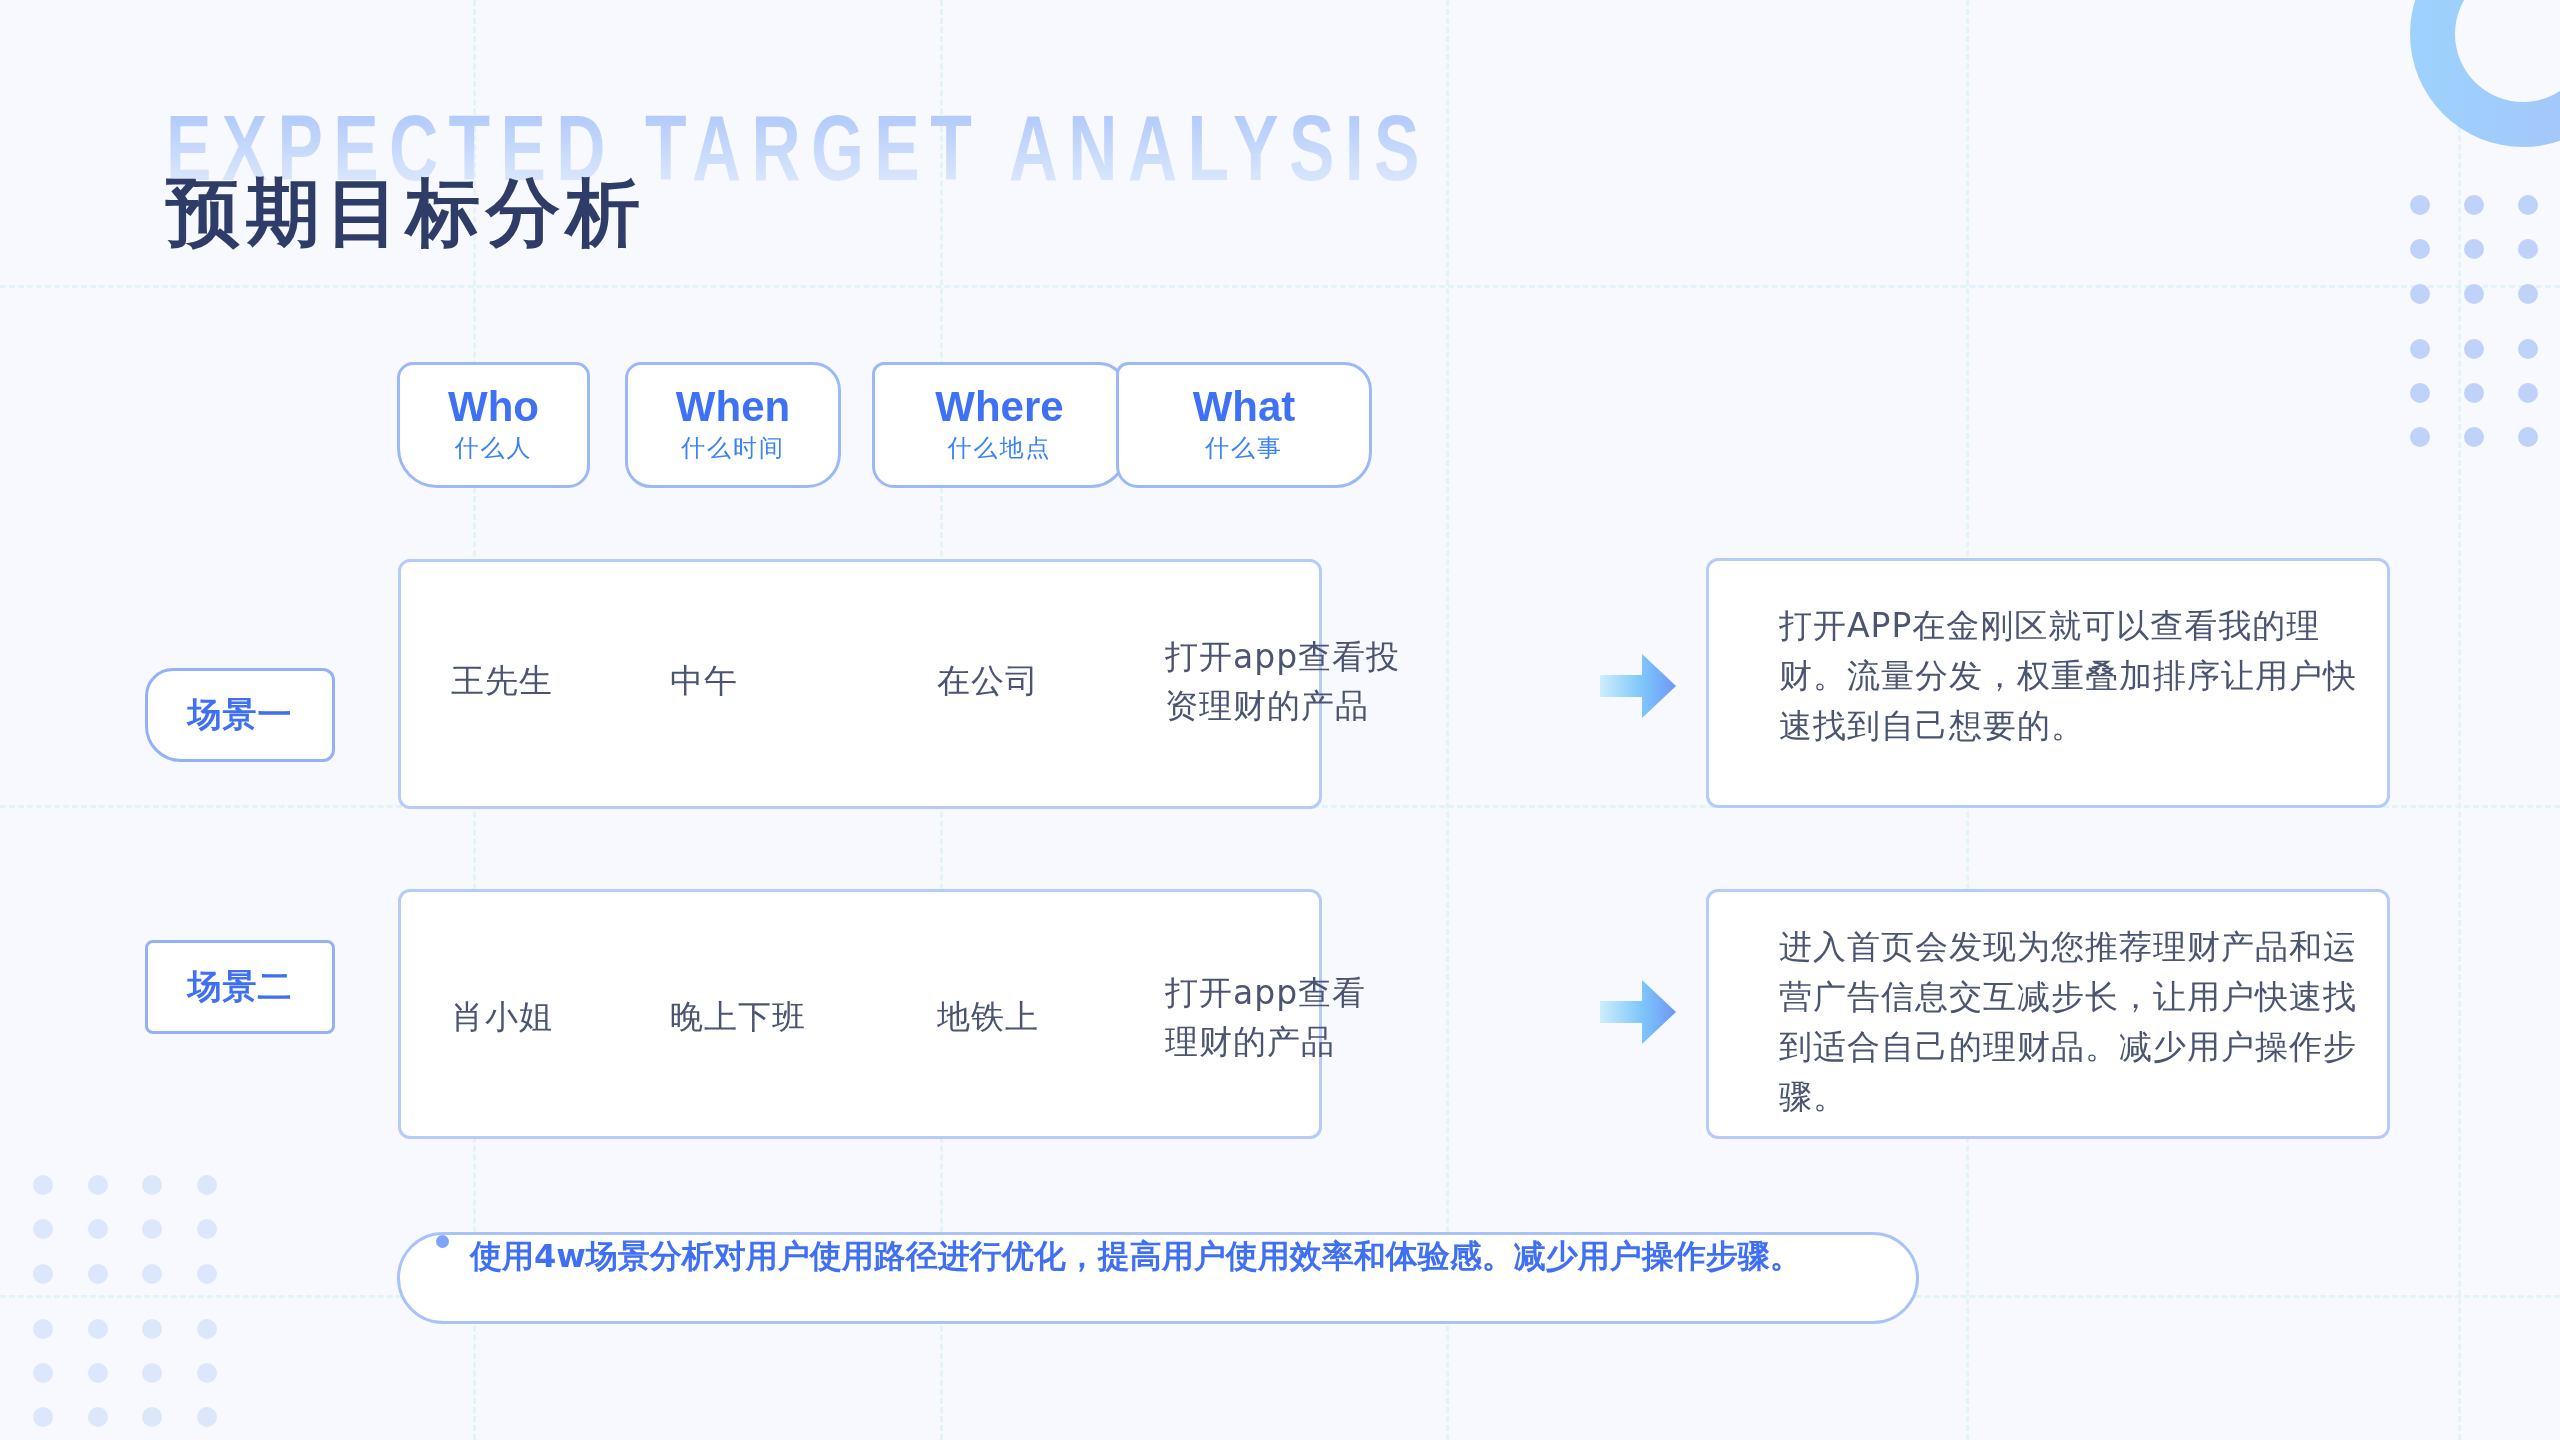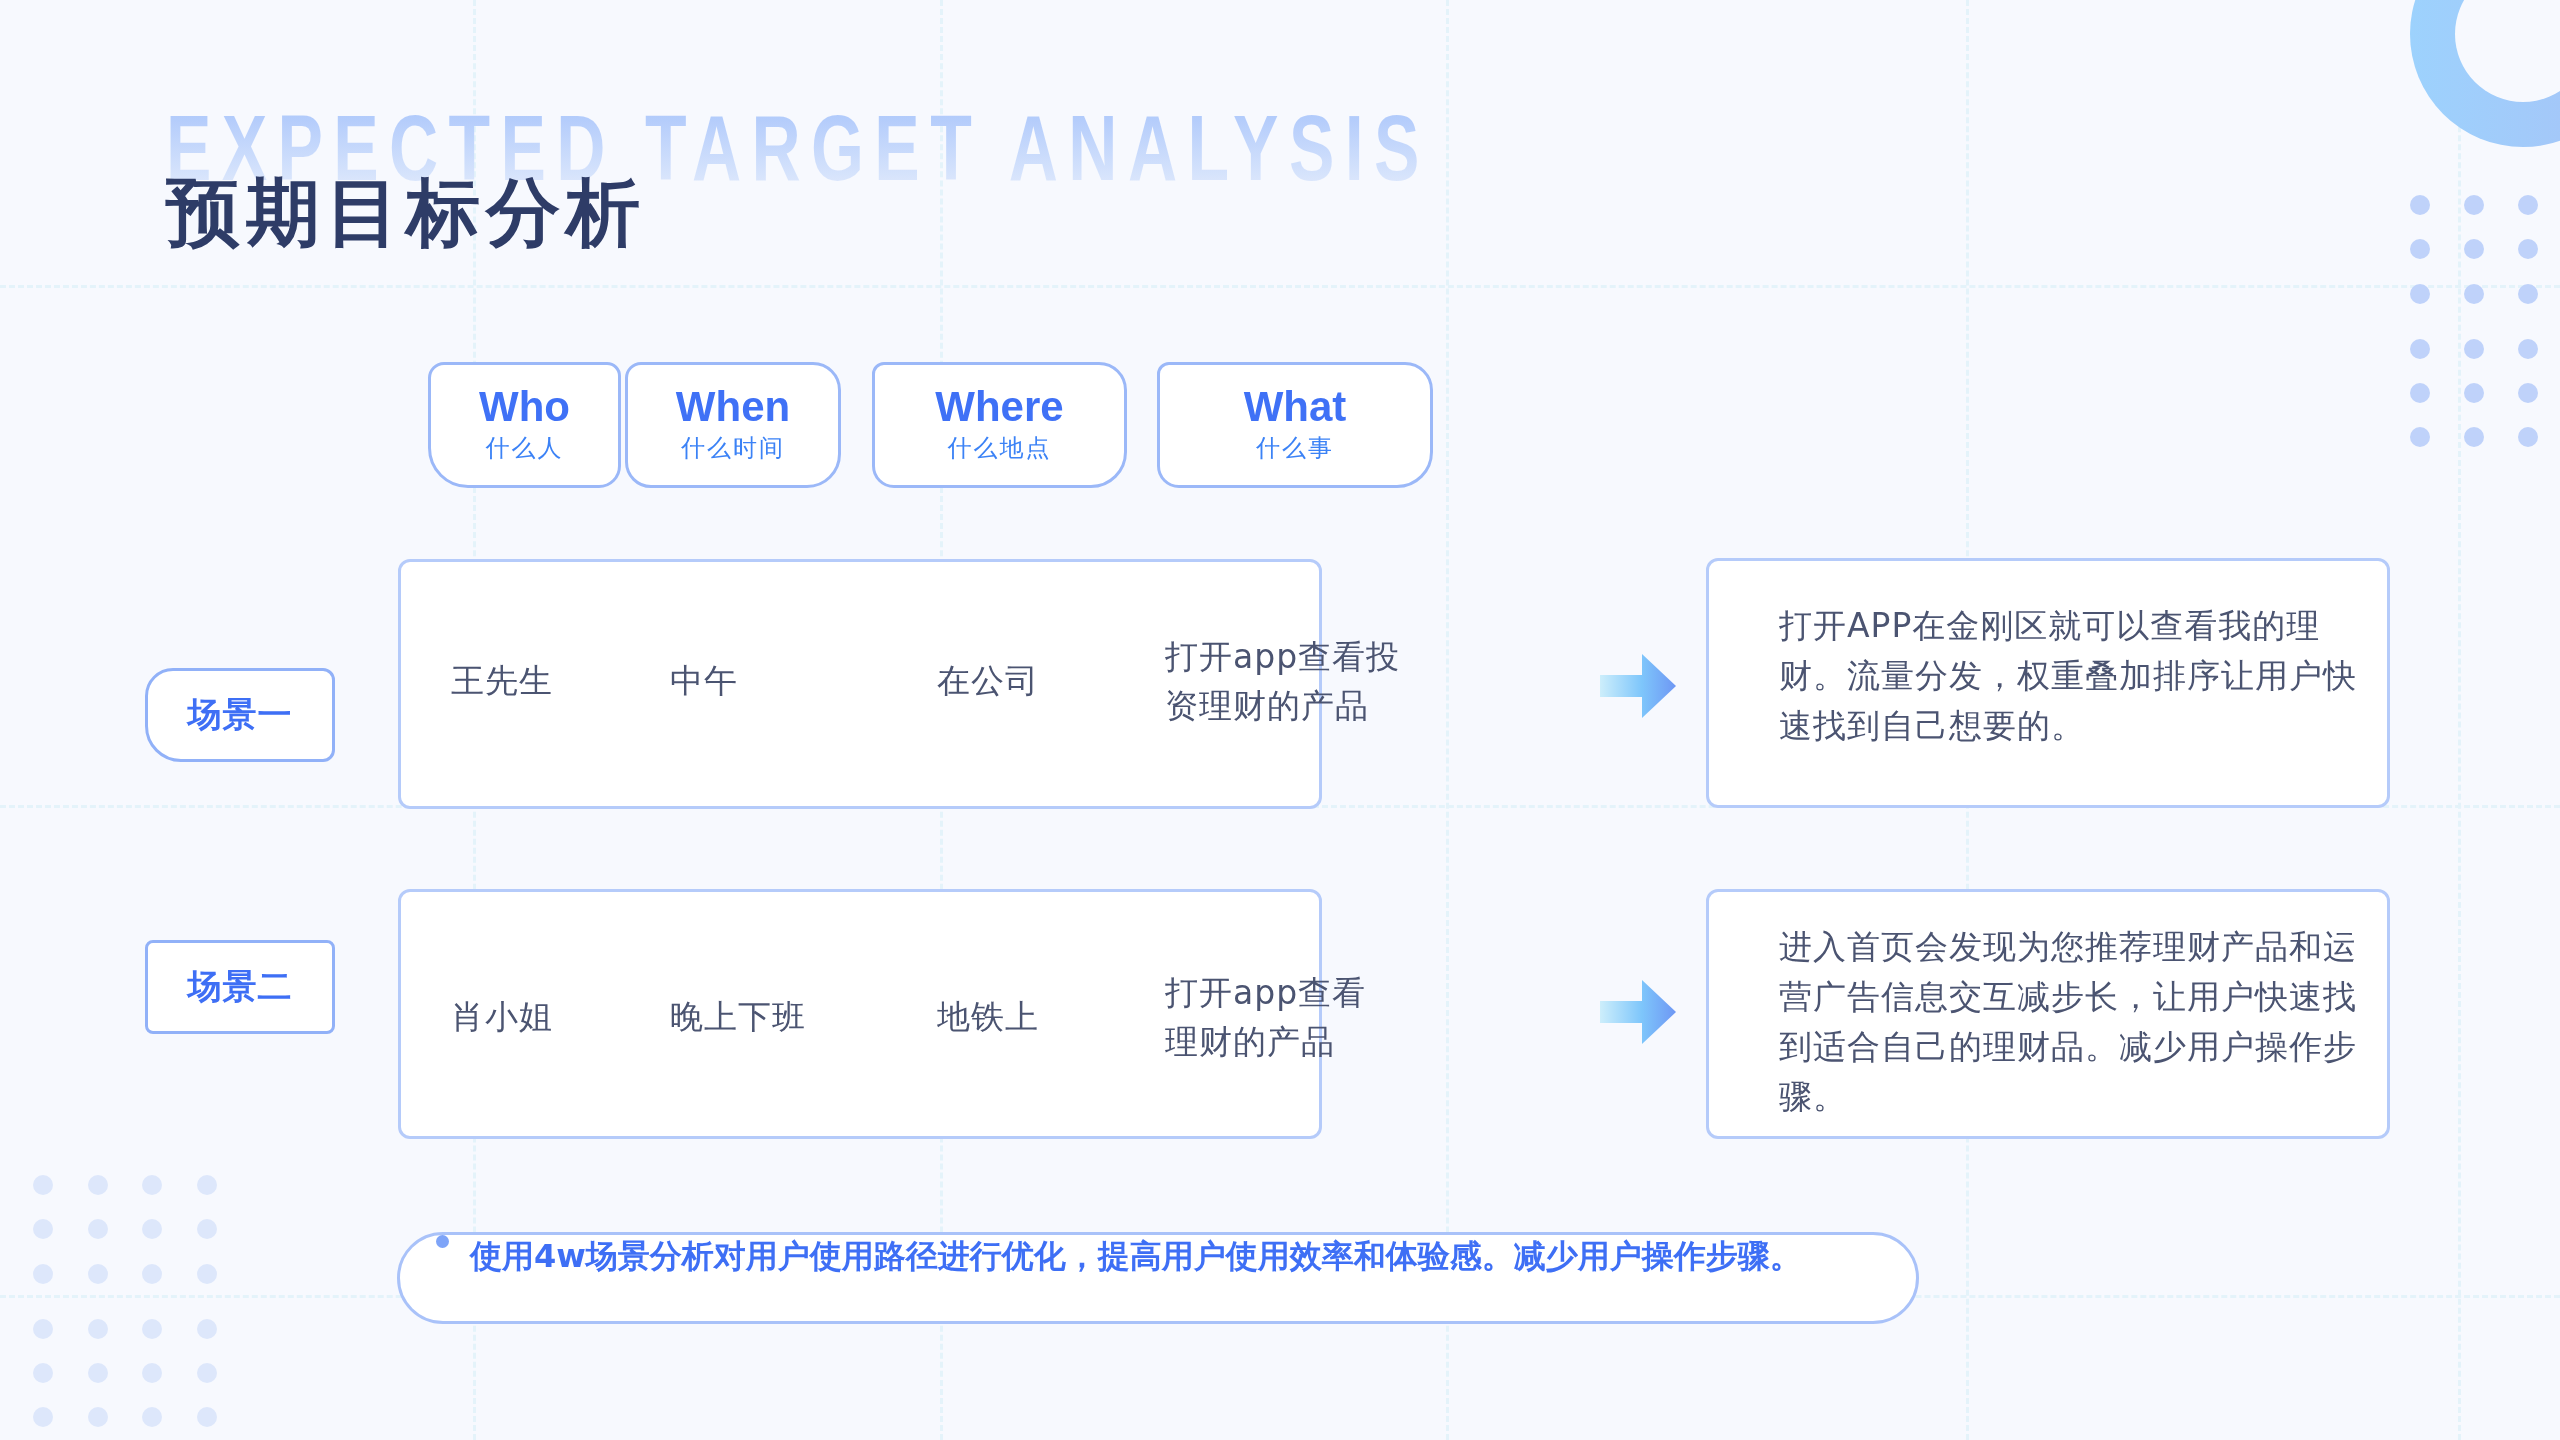--- a/index.html
+++ b/index.html
@@ -127,33 +127,33 @@
   <div class="dot bl" style="left:197px;top:1363px"></div>
   <div class="dot bl" style="left:33px;top:1407px"></div>
   <div class="dot bl" style="left:88px;top:1407px"></div>
   <div class="dot bl" style="left:142px;top:1407px"></div>
   <div class="dot bl" style="left:197px;top:1407px"></div>
 </div>
 
 <div class="en-title">EXPECTED TARGET ANALYSIS</div>
 <div class="cn-title">预期目标分析</div>
 
-<div class="wbox" style="left:397px;width:193px;border-radius:16px 14px 22px 40px;margin-left:31px;">
+<div class="wbox" style="left:397px;width:193px;border-radius:16px 14px 22px 40px;">
   <div class="w-en">Who</div>
   <div class="w-cn">什么人</div>
 </div>
 <div class="wbox" style="left:625px;width:216px;border-radius:16px 28px 34px 26px;">
   <div class="w-en">When</div>
   <div class="w-cn">什么时间</div>
 </div>
 <div class="wbox" style="left:872px;width:255px;border-radius:12px 28px 36px 22px;">
   <div class="w-en">Where</div>
   <div class="w-cn">什么地点</div>
 </div>
-<div class="wbox" style="left:1157px;width:276px;border-radius:12px 28px 36px 22px;text-align:right;">
+<div class="wbox" style="left:1116px;width:256px;border-radius:12px 28px 36px 22px;text-align:right;">
   <div class="w-en">What</div>
   <div class="w-cn">什么事</div>
 </div>
 
 <div class="scene-label" style="top:632px;margin-top:36px;">场景一</div>
 <div class="row-box" style="top:559px;">
   <div class="cell" style="left:50px;top:94px;">王先生</div>
   <div class="cell" style="left:269px;top:94px;">中午</div>
   <div class="cell" style="left:536px;top:94px;">在公司</div>
   <div class="cell" style="left:764px;top:70px;">打开app查看投</div>

